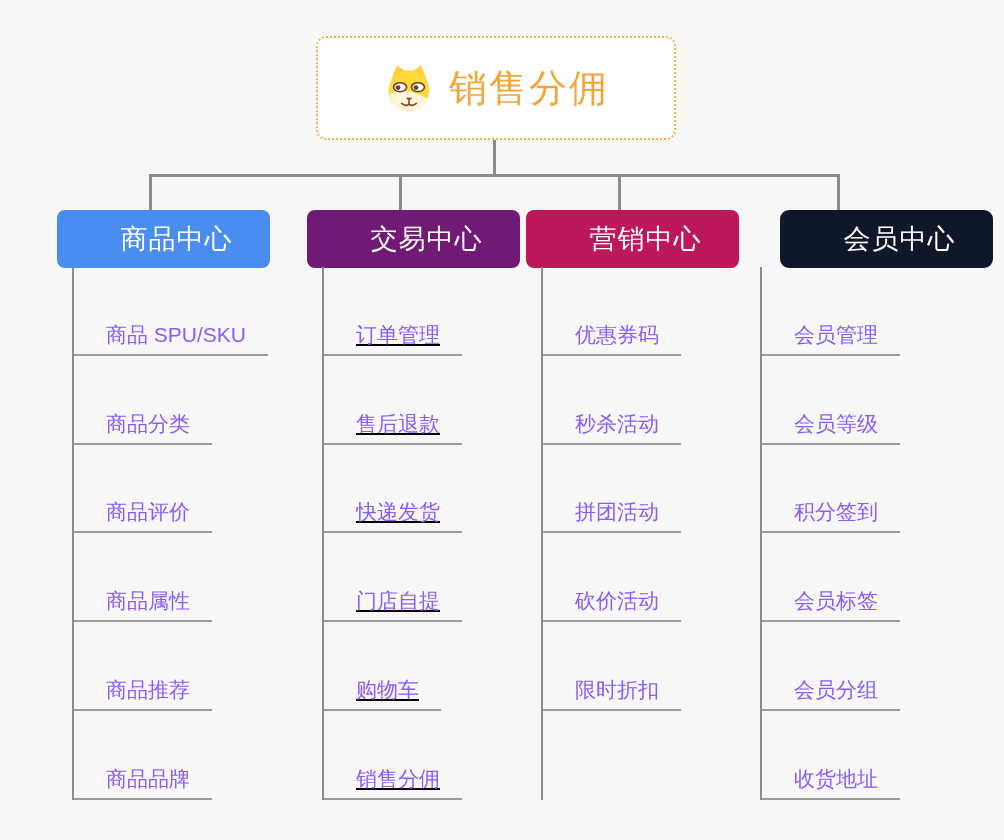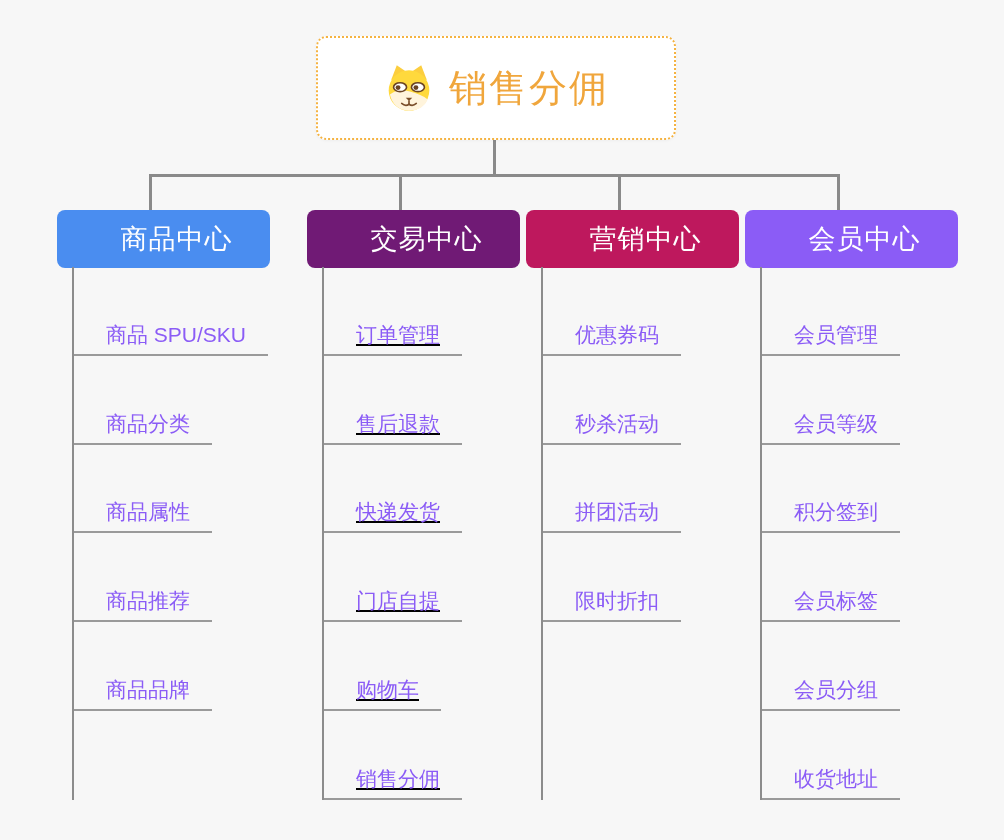--- a/index.html
+++ b/index.html
@@ -52,21 +52,21 @@
     display: flex; align-items: center; justify-content: center;
     color: #ffffff;
     font-size: 27px;
     letter-spacing: 1px;
     white-space: nowrap;
     padding-left: 26px;
   }
   .branch-1 { left: 57px;  background: #4a8df0; }
   .branch-2 { left: 307px; background: #701a75; }
   .branch-3 { left: 526px; background: #be185d; }
-  .branch-4 { left: 745px; background: #8b5cf6; }
+  .branch-4 { left: 780px; background: #0f172a; border-radius: 9px; }
 
   
   .child-col {
     position: absolute;
     top: 267px;
     height: 533px;
     width: 230px;
     border-left: 2px solid #8c8c8c;
     display: flex;
     flex-direction: column;
@@ -132,20 +132,23 @@
   </div>
 
   <div class="child-col col-1">
     <div class="child-item">
         <span>商品 SPU/SKU</span>
       </div>
     <div class="child-item">
         <span>商品分类</span>
       </div>
     <div class="child-item">
+        <span>商品评价</span>
+      </div>
+    <div class="child-item">
         <span>商品属性</span>
       </div>
     <div class="child-item">
         <span>商品推荐</span>
       </div>
     <div class="child-item">
         <span>商品品牌</span>
       </div>
   </div>
 
@@ -174,20 +177,23 @@
     <div class="child-item">
         <span>优惠券码</span>
       </div>
     <div class="child-item">
         <span>秒杀活动</span>
       </div>
     <div class="child-item">
         <span>拼团活动</span>
       </div>
     <div class="child-item">
+        <span>砍价活动</span>
+      </div>
+    <div class="child-item">
         <span>限时折扣</span>
       </div>
   </div>
 
   <div class="child-col col-4">
     <div class="child-item">
         <span>会员管理</span>
       </div>
     <div class="child-item">
         <span>会员等级</span>

